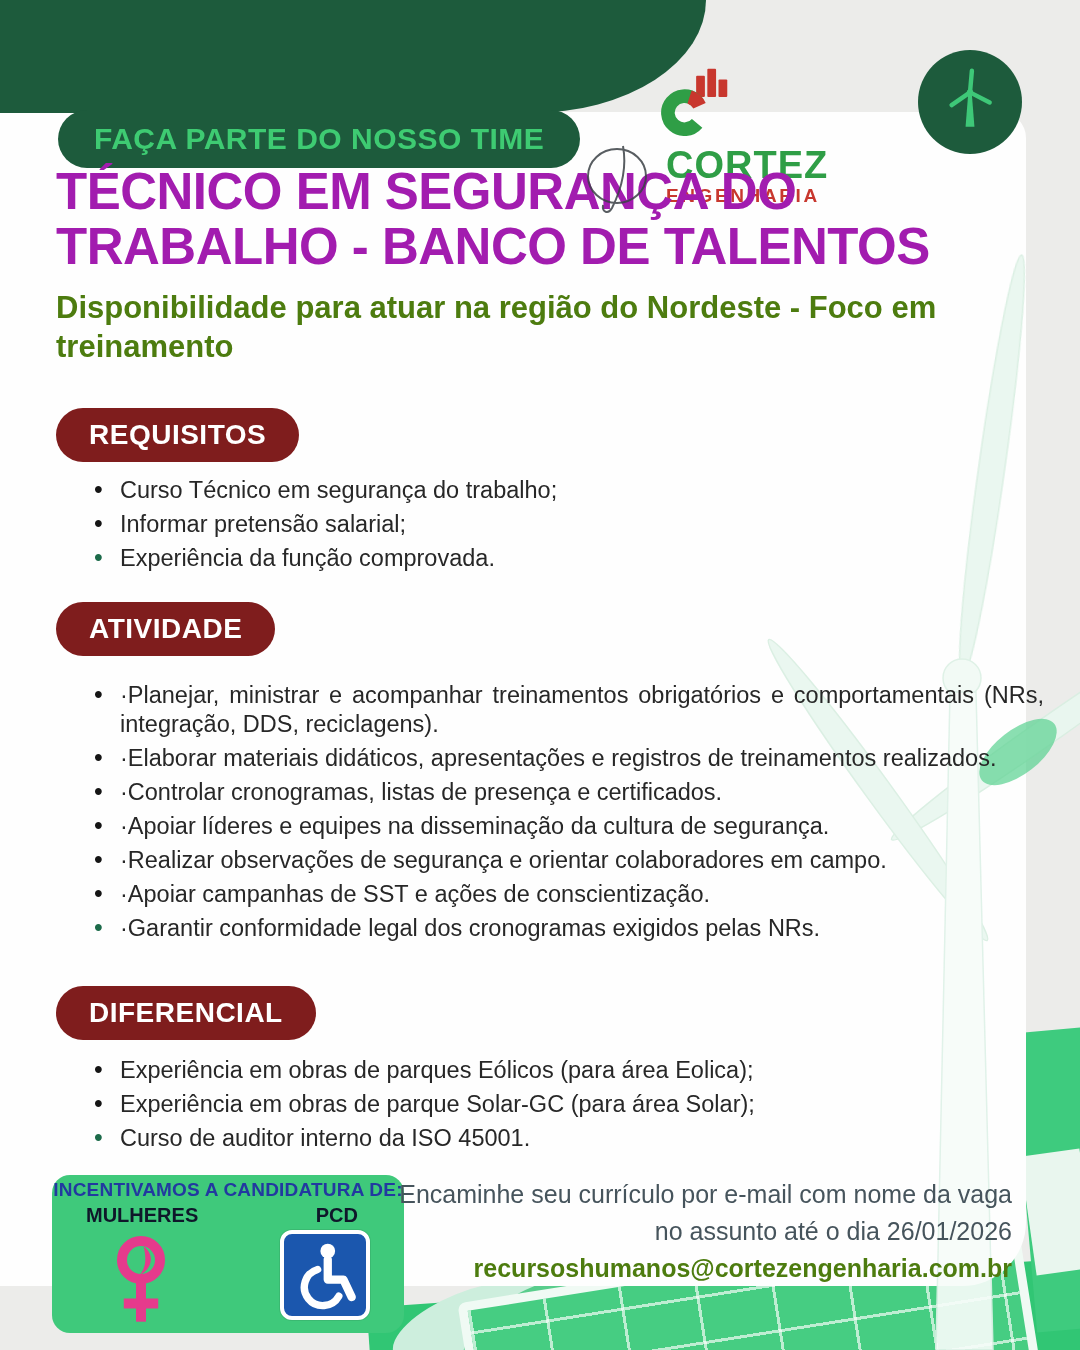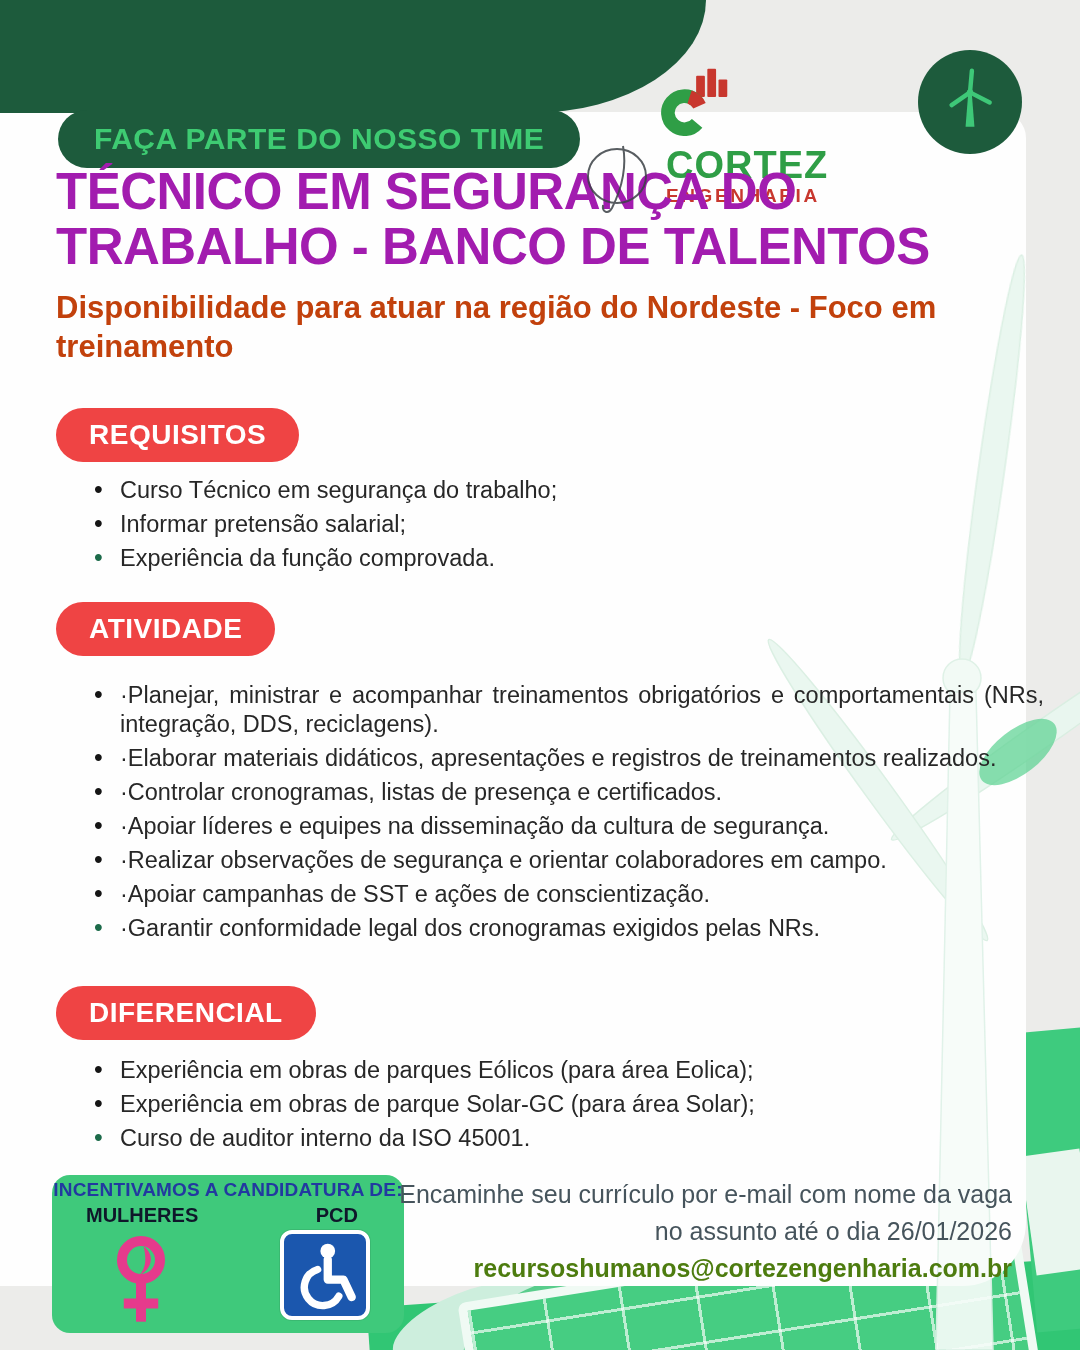--- a/index.html
+++ b/index.html
@@ -42,22 +42,22 @@
         font-size:30px;font-weight:bold;letter-spacing:.5px;color:#3ecb72;}
   .logo{position:absolute;left:660px;top:64px;display:flex;align-items:flex-start;flex-direction:column;}
   .logo-text{margin-left:6px;margin-top:6px;line-height:1;}
   .logo-name{font-size:38px;font-weight:bold;color:#2f9e46;letter-spacing:1px;}
   .logo-tagline{font-size:19px;font-weight:bold;color:#c8372e;letter-spacing:2.6px;margin-top:2px;}
   .turbine-circle{position:absolute;left:918px;top:50px;width:104px;height:104px;
         background:#1d5b3c;border-radius:50%;display:flex;align-items:center;justify-content:center;}
   .title{position:absolute;left:56px;top:164px;width:900px;
         font-size:51px;font-weight:bold;color:#a21caf;line-height:55px;letter-spacing:-.5px;}
   .subtitle{position:absolute;left:56px;top:288px;width:1012px;
-        font-size:31px;font-weight:bold;color:#c2410c;line-height:39px;}
-  .pill{position:absolute;height:54px;border-radius:27px;background:#ef4444;color:#ffffff;
+        font-size:31px;font-weight:bold;color:#4d7c0f;line-height:39px;}
+  .pill{position:absolute;height:54px;border-radius:27px;background:#7f1d1d;color:#ffffff;
         display:flex;align-items:center;padding:0 33px;font-size:28px;font-weight:bold;letter-spacing:.5px;}
   .pill-req{left:56px;top:408px;} .pill-ativ{left:56px;top:602px;} .pill-dif{left:56px;top:986px;}
   ul.list{position:absolute;list-style:none;margin:0;padding:0;}
   .list-req{left:88px;top:476px;width:900px;}
   .list-ativ{left:88px;top:681px;width:956px;}
   .list-dif{left:88px;top:1056px;width:910px;}
   ul.list li{position:relative;padding-left:32px;font-size:23.5px;line-height:29px;
         margin-bottom:5px;color:#272727;}
   ul.list li::before{content:"\2022";position:absolute;left:6px;top:-1px;font-size:25px;color:#151515;}
   ul.list li.green-dot::before{color:#1c6b4a;}

